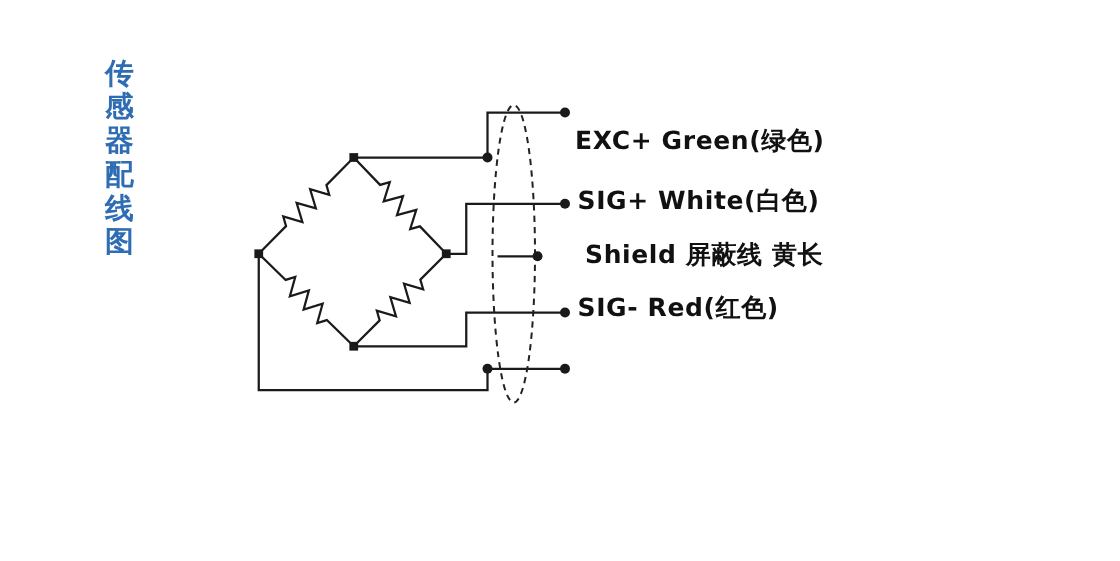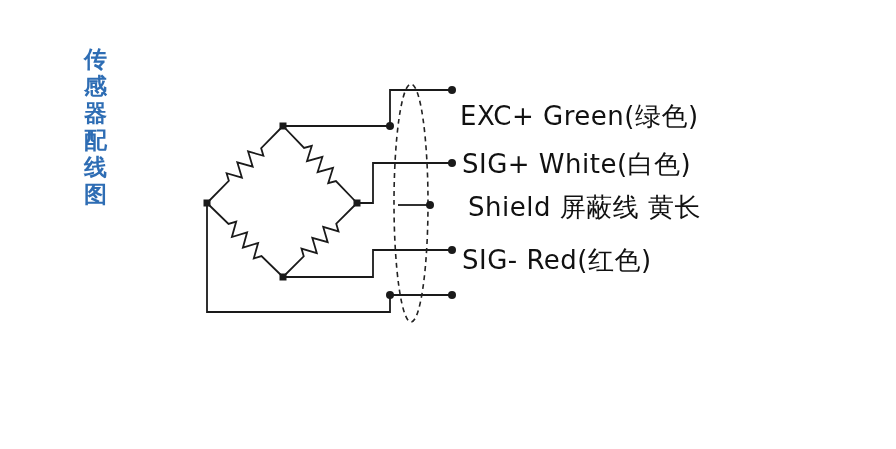--- a/index.html
+++ b/index.html
@@ -18,24 +18,25 @@
     line-height:27px;
     font-weight:bold;
     color:#2e6db4;
     word-break:break-all;
     text-align:left;
     user-select:none;
   }
   #diagram-svg{position:absolute;left:0;top:0;}
   .wire-label{
     position:absolute;
-    font-size:26px;
+    font-size:20px;
     color:#111111;
     white-space:nowrap;
     letter-spacing:0.5px;
+    font-weight:bold;
   }
 </style>
 </head>
 <body>
 
 <div class="canvas">
 
   <div class="vtitle">传感器配线图</div>
 
   <svg id="diagram-svg" width="896" height="449" viewBox="0 0 896 449">
@@ -63,15 +64,15 @@
       <circle cx="390" cy="126" r="4" fill="#1a1a1a"></circle>
       <circle cx="390" cy="295" r="4" fill="#1a1a1a"></circle>
     </svg>
 
   <div class="wire-label" style="left:460px;top:99px">EXC+ Green(绿色)</div>
 
   <div class="wire-label" style="left:462px;top:147px">SIG+ White(白色)</div>
 
   <div class="wire-label" style="left:468px;top:190px">Shield  屏蔽线 黄长</div>
 
-  <div class="wire-label" style="left:462px;top:243px">SIG- Red(红色)</div>
+  <div class="wire-label" style="left:462px;top:233px">SIG- Red(红色)</div>
 
 </div>
 
 </body></html>

